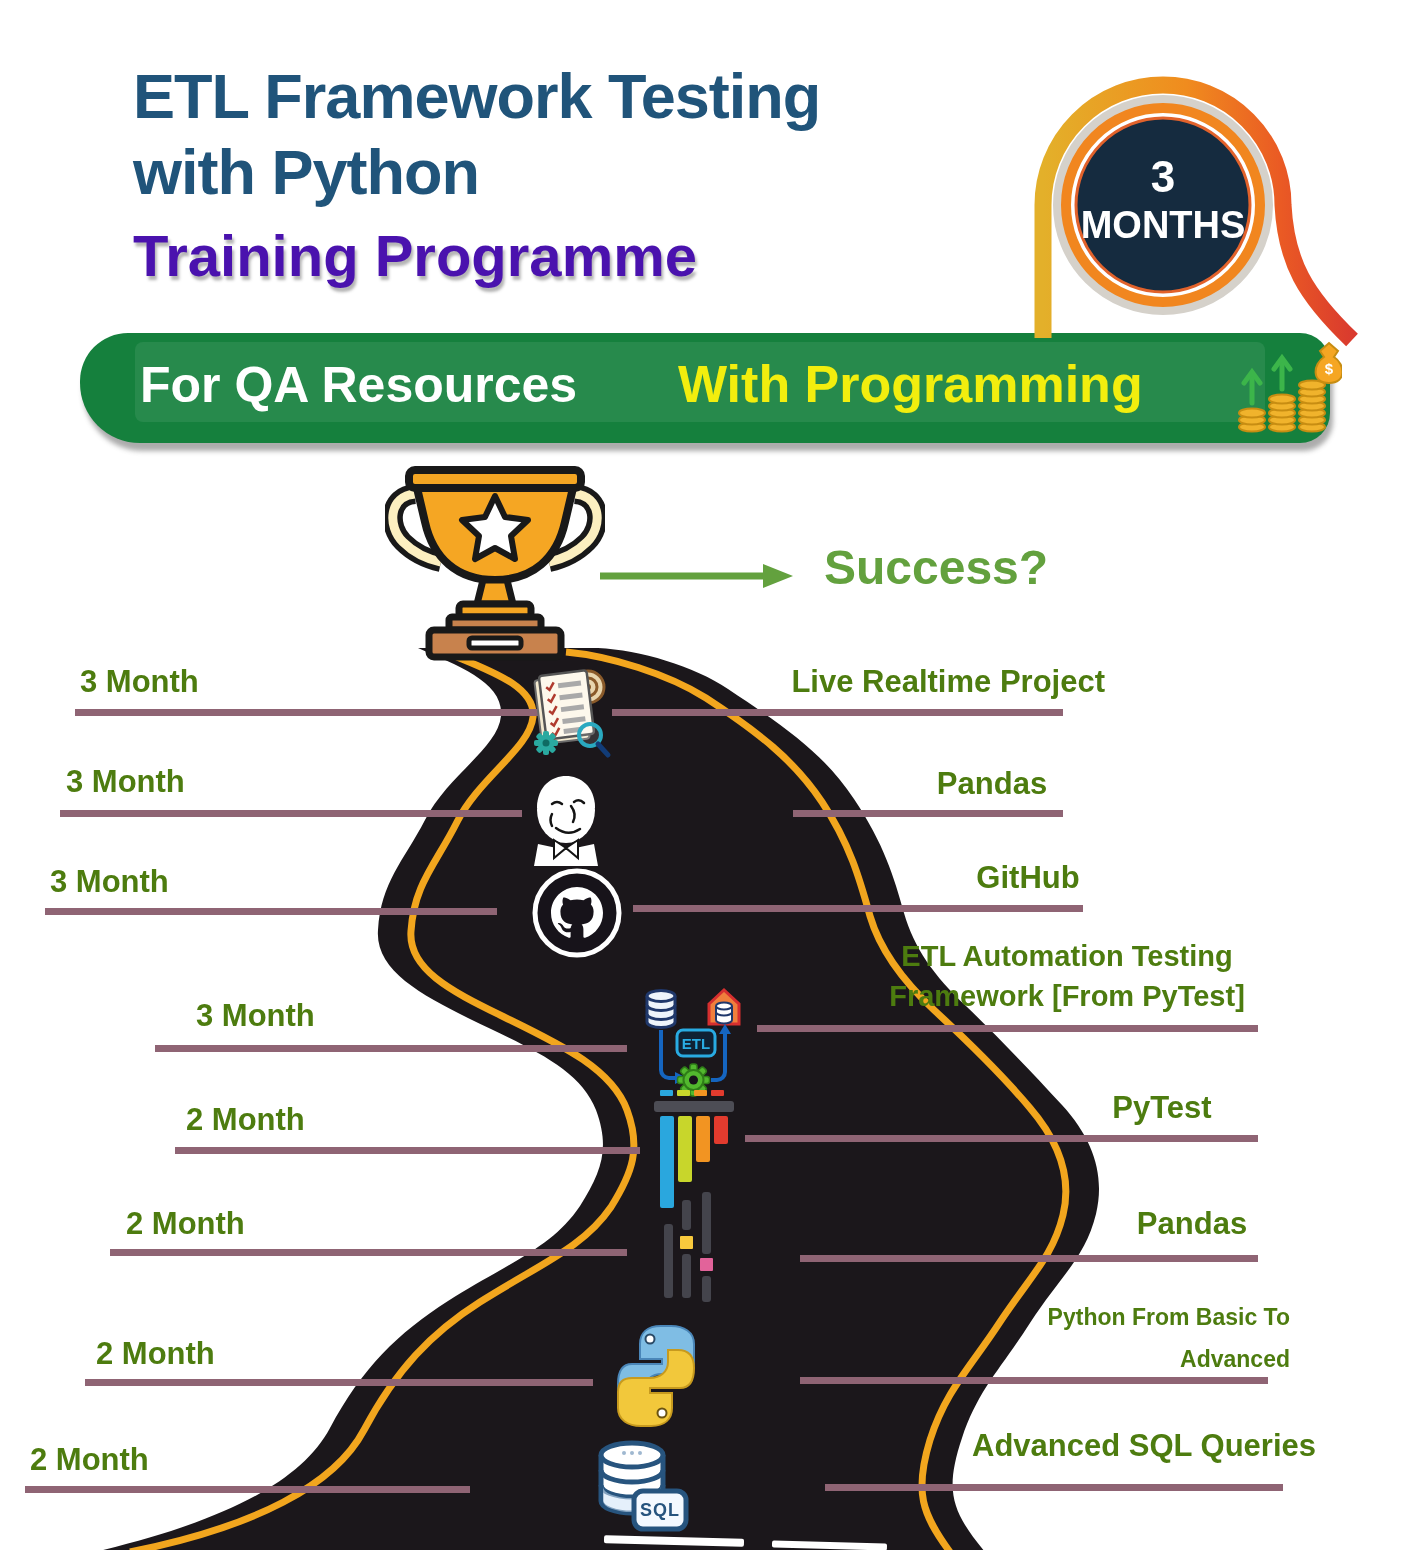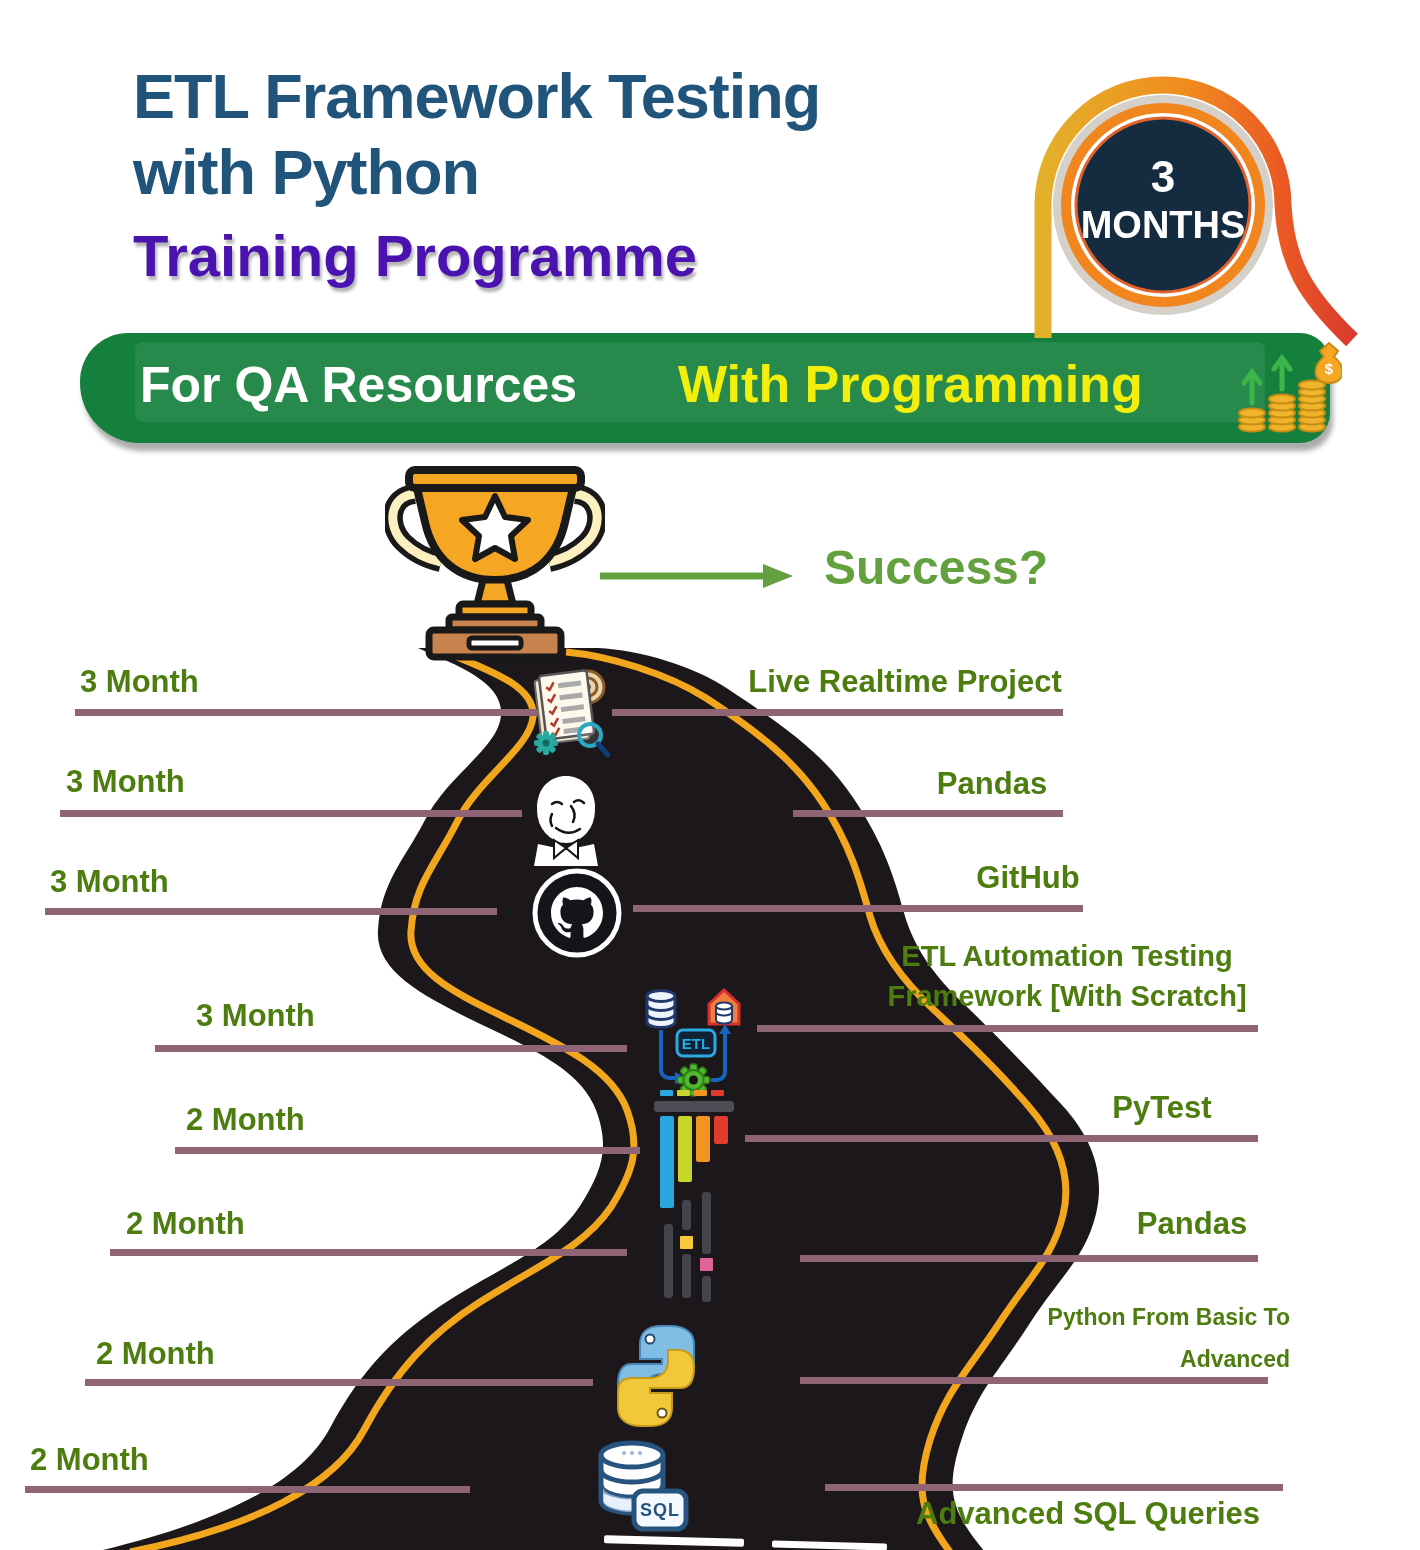--- a/index.html
+++ b/index.html
@@ -32,35 +32,35 @@
   .success{left:800px;top:540px;font-weight:bold;font-size:48px;color:#63a13e;margin-left:24px;}
 
   
   .road{left:0;top:0;width:1420px;height:1550px;}
 
   
   .month,.topic{position:absolute;font-weight:bold;font-size:31px;color:#4d7c0f;}
   .mline{position:absolute;height:7px;background:#8f6474;}
 
   #m1{left:80px;top:664px}   #l1L{left:75px;top:709px;width:473px}  #l1R{left:612px;top:709px;width:451px}
-  #t1{left:705px;top:664px;width:400px;text-align:center}
+  #t1{left:705px;top:664px;width:400px;text-align:right}
   #m2{left:66px;top:764px}   #l2L{left:60px;top:810px;width:462px}  #l2R{left:793px;top:810px;width:270px}
   #t2{left:892px;top:766px;width:200px;text-align:center}
   #m3{left:50px;top:864px}   #l3L{left:45px;top:908px;width:452px}  #l3R{left:633px;top:905px;width:450px}
   #t3{left:928px;top:860px;width:200px;text-align:center}
   #m4{left:196px;top:998px}  #l4L{left:155px;top:1045px;width:472px} #l4R{left:757px;top:1025px;width:501px}
   #t4{left:862px;top:936px;width:410px;text-align:center;font-size:29px;line-height:40px}
   #m5{left:186px;top:1102px} #l5L{left:175px;top:1147px;width:465px} #l5R{left:745px;top:1135px;width:513px}
   #t5{left:1062px;top:1090px;width:200px;text-align:center}
   #m6{left:126px;top:1206px} #l6L{left:110px;top:1249px;width:517px} #l6R{left:800px;top:1255px;width:458px}
   #t6{left:1092px;top:1206px;width:200px;text-align:center}
   #m7{left:96px;top:1336px}  #l7L{left:85px;top:1379px;width:508px}  #l7R{left:800px;top:1377px;width:468px}
   #t7{left:950px;top:1296px;width:340px;text-align:right;font-size:23px;line-height:42px}
   #m8{left:30px;top:1442px}  #l8L{left:25px;top:1486px;width:445px}  #l8R{left:825px;top:1484px;width:458px}
-  #t8{left:916px;top:1496px;width:400px;text-align:left}
+  #t8{left:916px;top:1428px;width:400px;text-align:right}
 
   
   #i1{left:524px;top:665px}
   #i2{left:522px;top:770px}
   #i3{left:531px;top:867px}
   #i4{left:633px;top:982px}
   #i5{left:648px;top:1090px}
   #i6{left:658px;top:1192px}
   #i7{left:614px;top:1322px}
   #i8{left:592px;top:1437px}
@@ -232,21 +232,21 @@
   <div class="month" id="m3">3 Month</div>
   <div class="month" id="m4">3 Month</div>
   <div class="month" id="m5">2 Month</div>
   <div class="month" id="m6">2 Month</div>
   <div class="month" id="m7">2 Month</div>
   <div class="month" id="m8">2 Month</div>
 
   <div class="topic" id="t1">Live Realtime Project</div>
   <div class="topic" id="t2">Pandas</div>
   <div class="topic" id="t3">GitHub</div>
-  <div class="topic" id="t4">ETL Automation Testing Framework [With Scratch]</div>
+  <div class="topic" id="t4">ETL Automation Testing Framework [From PyTest]</div>
   <div class="topic" id="t5">PyTest</div>
   <div class="topic" id="t6">Pandas</div>
   <div class="topic" id="t7">Python From Basic To Advanced</div>
   <div class="topic" id="t8">Advanced SQL Queries</div>
 
   <svg class="abs" id="i1" width="96" height="96" viewBox="0 0 96 96">
     <g>
       <circle cx="64" cy="22" r="16" fill="#e8d5ae" stroke="#8a5a2a" stroke-width="3"></circle>
       <circle cx="64" cy="22" r="9" fill="none" stroke="#8a5a2a" stroke-width="3"></circle>
       <circle cx="64" cy="22" r="3" fill="#8a5a2a"></circle>

